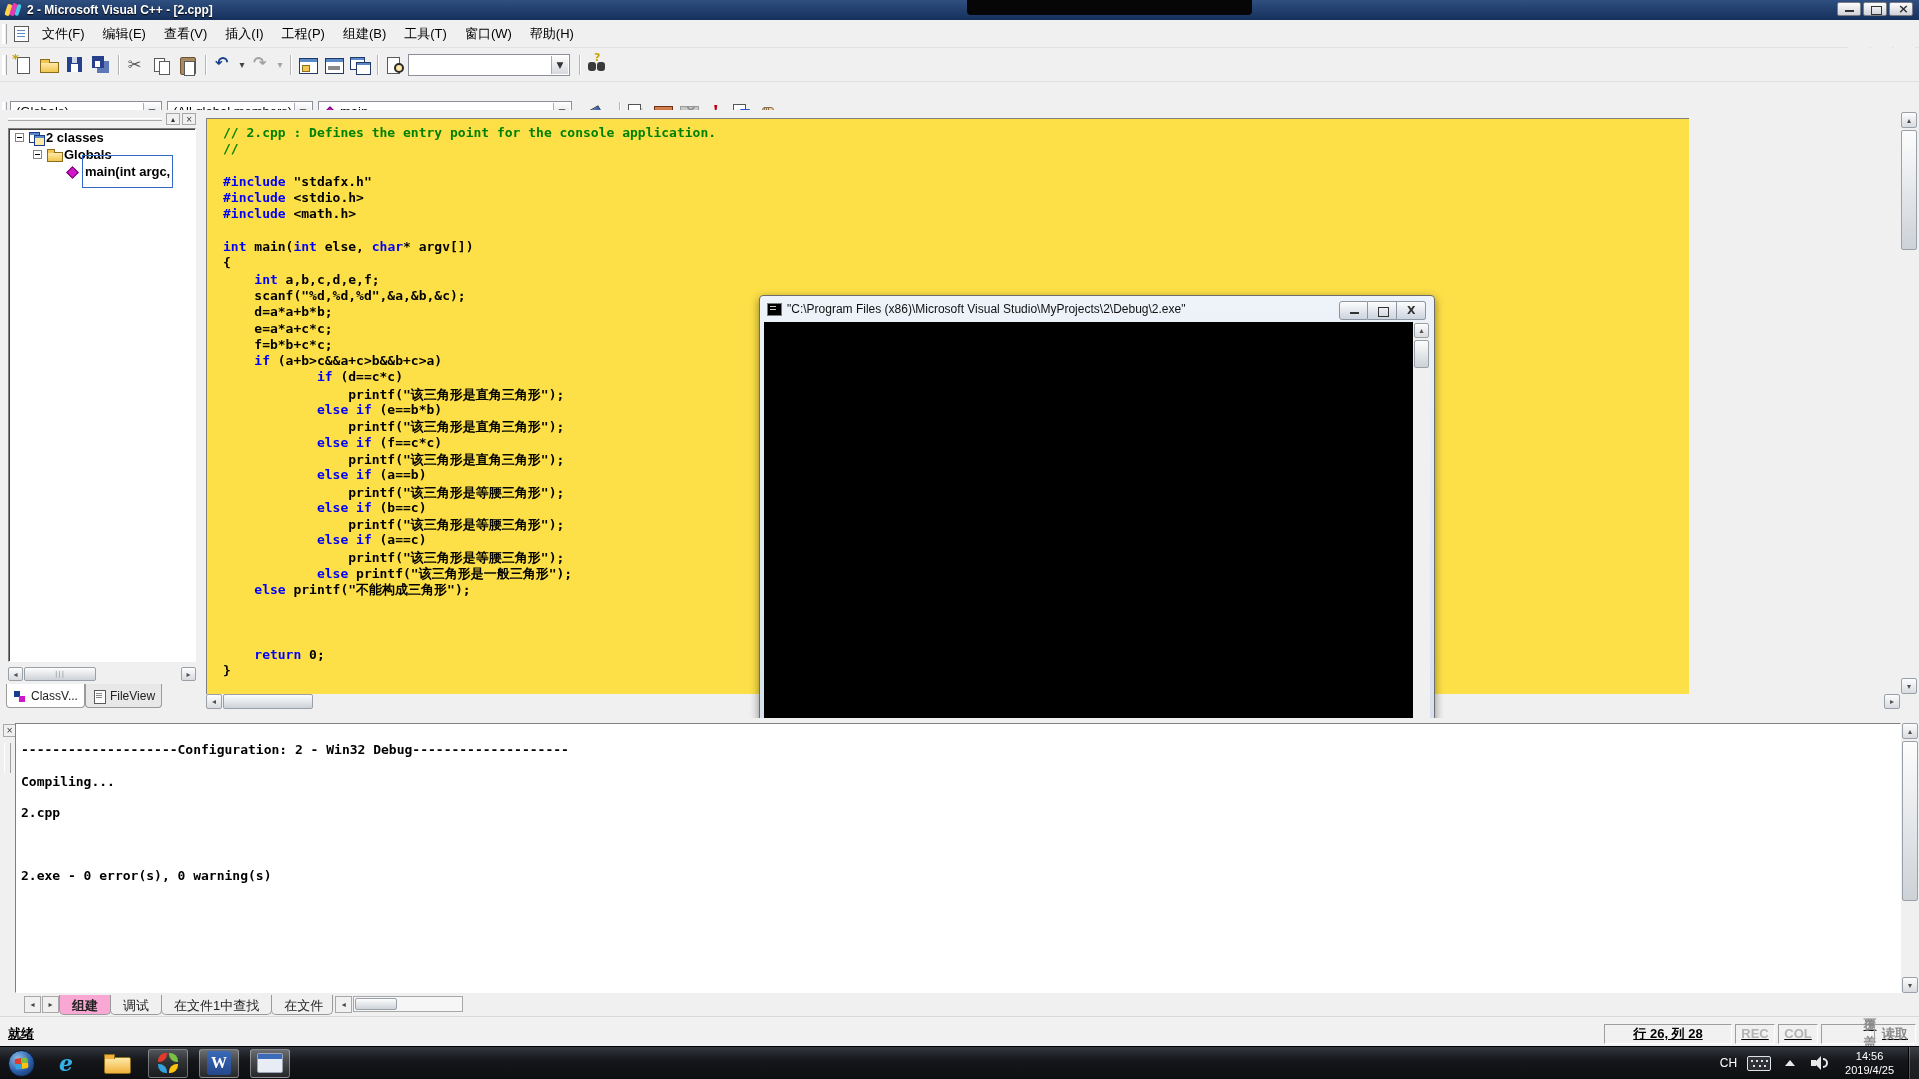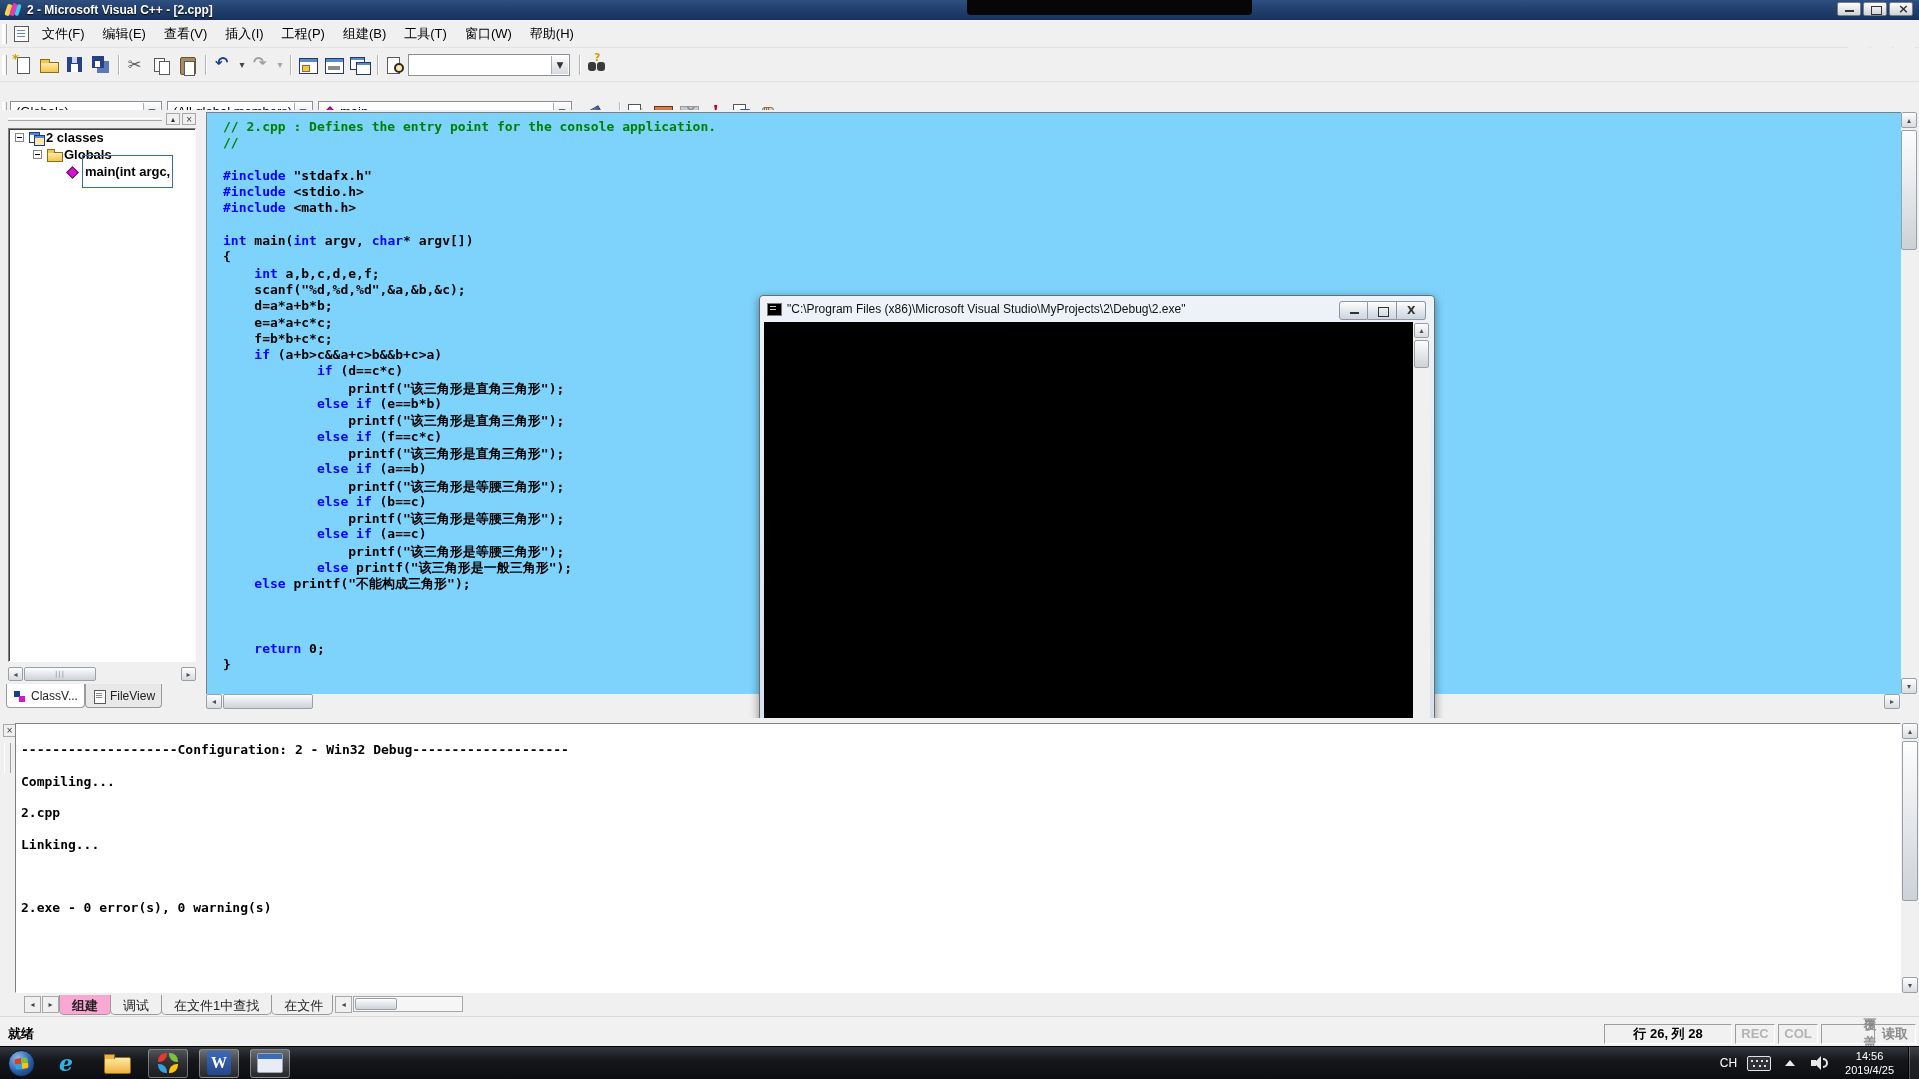--- a/index.html
+++ b/index.html
@@ -125,21 +125,21 @@
   .ws-tab { height:24px; display:flex; align-items:center; font-size:12px; padding:0 6px; border:1px solid #9a9a9a;
     border-top:none; border-radius:0 0 4px 4px; background:#e8e8e8; color:#222; }
   .ws-tab.active { background:#fff; }
   .tabico { position:relative; width:15px; height:14px; margin-right:3px; }
   .tabico::before,.tabico::after { content:""; position:absolute; }
   .tabico.classview-tab-icon::before { left:1px; top:2px; width:6px; height:6px; background:#1a3c8f; }
   .tabico.classview-tab-icon::after { left:6px; top:7px; width:6px; height:6px; background:#d018c8; }
   .tabico.fileview-tab-icon::before { left:2px; top:1px; width:10px; height:12px; background:#fff; border:1px solid #5a5a5a; }
   .tabico.fileview-tab-icon::after { left:4px; top:4px; width:6px; height:1px; background:#888; box-shadow:0 2px 0 #888, 0 4px 0 #888; }
 
-  #editor { left:206px; top:2px; width:1695px; height:582px; background:#7dd3fc; border:1px solid #808080; border-right:none; border-bottom:none; }
+  #editor { left:206px; top:8px; width:1483px; height:582px; background:#fde047; border:1px solid #808080; border-right:none; border-bottom:none; }
   #code { position:absolute; left:16px; top:6px; font:bold 13px "DejaVu Sans Mono",monospace; }
   .code-line { height:16.3px; white-space:pre; }
   .seg-kw { color:#0000ff; } .seg-cm { color:#008000; } .seg-pl { color:#000; }
   #editor-vscroll { left:1901px; top:2px; width:18px; height:582px; }
   #editor-hscroll { left:206px; top:584px; width:1695px; height:17px; }
 
   
   #console-window { left:759px; top:185px; width:676px; height:444px; background:linear-gradient(#eef3fa,#d6e0ee);
     border:1px solid #6d6d6d; border-radius:4px 4px 2px 2px; box-shadow:0 3px 10px rgba(0,0,0,.45); }
   #console-title { position:absolute; left:0; top:0; right:0; height:26px; display:flex; align-items:center; padding-left:7px; }
@@ -169,21 +169,21 @@
   #output-tabrow { left:0; top:274px; width:1919px; height:24px; display:flex; align-items:flex-start; padding-left:24px; }
   .nav-btn { width:17px; height:17px; background:#f0f0f0; border:1px solid #a8a8a8; font:8px "DejaVu Sans"; color:#444;
     display:flex; align-items:center; justify-content:center; margin-right:1px; margin-top:1px; }
   .out-tab { height:20px; padding:2px 12px 0; font-size:13px; color:#222; border:1px solid #9a9a9a; border-top:none;
     border-radius:0 0 5px 5px; background:#f0f0f0; margin-left:-1px; white-space:nowrap; overflow:hidden; }
   .out-tab.active { background:#f9a8d4; font-weight:bold; z-index:2; position:relative; }
   #output-hscroll { position:relative; width:110px; height:16px; margin-top:1px; background:#f6f6f6; border:1px solid #a8a8a8; }
 
   
   #statusbar { left:0; top:1016px; width:1919px; height:34px; background:#f1f1f1; border-top:1px solid #d9d9d9;
-    display:flex; align-items:center; }
+    display:flex; align-items:center;text-decoration:underline; }
   #status-message { font:bold 13px "Liberation Sans",sans-serif; color:#000; margin-left:8px; flex:1; }
   .status-cell { height:20px; border:1px solid; border-color:#9d9d9d #ffffff #ffffff #9d9d9d; display:flex;
     align-items:center; justify-content:center; font:bold 13px "Liberation Sans",sans-serif; margin-right:3px; }
   #status-pos { width:128px; color:#000; }
   .status-cell.dim { color:#b3b3b3; } .status-cell.mid { color:#8a8a8a; }
 
   
   #taskbar { left:0; top:1046px; width:1919px; height:33px;
     background:linear-gradient(#33373e,#15171b 40%,#0c0e11); border-top:1px solid #000; display:flex; align-items:center; }
   #start-orb { width:27px; height:27px; border-radius:50%; margin-left:8px;
@@ -410,21 +410,21 @@
 
   <div class="abs" id="editor">
     <div id="code">
         <div class="code-line"><span class="seg-cm">// 2.cpp : Defines the entry point for the console application.</span></div>
         <div class="code-line"><span class="seg-cm">//</span></div>
         <div class="code-line">&nbsp;</div>
         <div class="code-line"><span class="seg-kw">#include</span><span class="seg-pl"> "stdafx.h"</span></div>
         <div class="code-line"><span class="seg-kw">#include</span><span class="seg-pl"> &lt;stdio.h&gt;</span></div>
         <div class="code-line"><span class="seg-kw">#include</span><span class="seg-pl"> &lt;math.h&gt;</span></div>
         <div class="code-line">&nbsp;</div>
-        <div class="code-line"><span class="seg-kw">int</span><span class="seg-pl"> main(</span><span class="seg-kw">int</span><span class="seg-pl"> argv, </span><span class="seg-kw">char</span><span class="seg-pl">* argv[])</span></div>
+        <div class="code-line"><span class="seg-kw">int</span><span class="seg-pl"> main(</span><span class="seg-kw">int</span><span class="seg-pl"> else, </span><span class="seg-kw">char</span><span class="seg-pl">* argv[])</span></div>
         <div class="code-line"><span class="seg-pl">{</span></div>
         <div class="code-line"><span class="seg-pl">    </span><span class="seg-kw">int</span><span class="seg-pl"> a,b,c,d,e,f;</span></div>
         <div class="code-line"><span class="seg-pl">    scanf("%d,%d,%d",&amp;a,&amp;b,&amp;c);</span></div>
         <div class="code-line"><span class="seg-pl">    d=a*a+b*b;</span></div>
         <div class="code-line"><span class="seg-pl">    e=a*a+c*c;</span></div>
         <div class="code-line"><span class="seg-pl">    f=b*b+c*c;</span></div>
         <div class="code-line"><span class="seg-pl">    </span><span class="seg-kw">if</span><span class="seg-pl"> (a+b&gt;c&amp;&amp;a+c&gt;b&amp;&amp;b+c&gt;a)</span></div>
         <div class="code-line"><span class="seg-pl">            </span><span class="seg-kw">if</span><span class="seg-pl"> (d==c*c)</span></div>
         <div class="code-line"><span class="seg-pl">                printf("该三角形是直角三角形");</span></div>
         <div class="code-line"><span class="seg-pl">            </span><span class="seg-kw">else</span><span class="seg-pl"> </span><span class="seg-kw">if</span><span class="seg-pl"> (e==b*b)</span></div>
@@ -478,21 +478,20 @@
 </div>
 
 <div class="abs" id="output-pane">
   <div class="abs tinybtn" id="output-close">×</div>
   <div class="abs" id="output-grip"></div>
   <div class="abs" id="output-box">
     <div id="output-text">
         <div>--------------------Configuration: 2 - Win32 Debug--------------------</div>
         <div>Compiling...</div>
         <div>2.cpp</div>
-        <div>Linking...</div>
         <div>&nbsp;</div>
         <div>2.exe - 0 error(s), 0 warning(s)</div>
       </div>
   </div>
   <div class="abs sb" id="output-vscroll">
     <div class="sb-btn" style="left:1px;top:0;width:16px;height:16px;">▴</div>
     <div class="sb-thumb" style="left:1px;top:18px;width:16px;height:160px;"></div>
     <div class="sb-btn" style="left:1px;bottom:0;width:16px;height:16px;">▾</div>
   </div>
   <div class="abs" id="output-tabrow">

